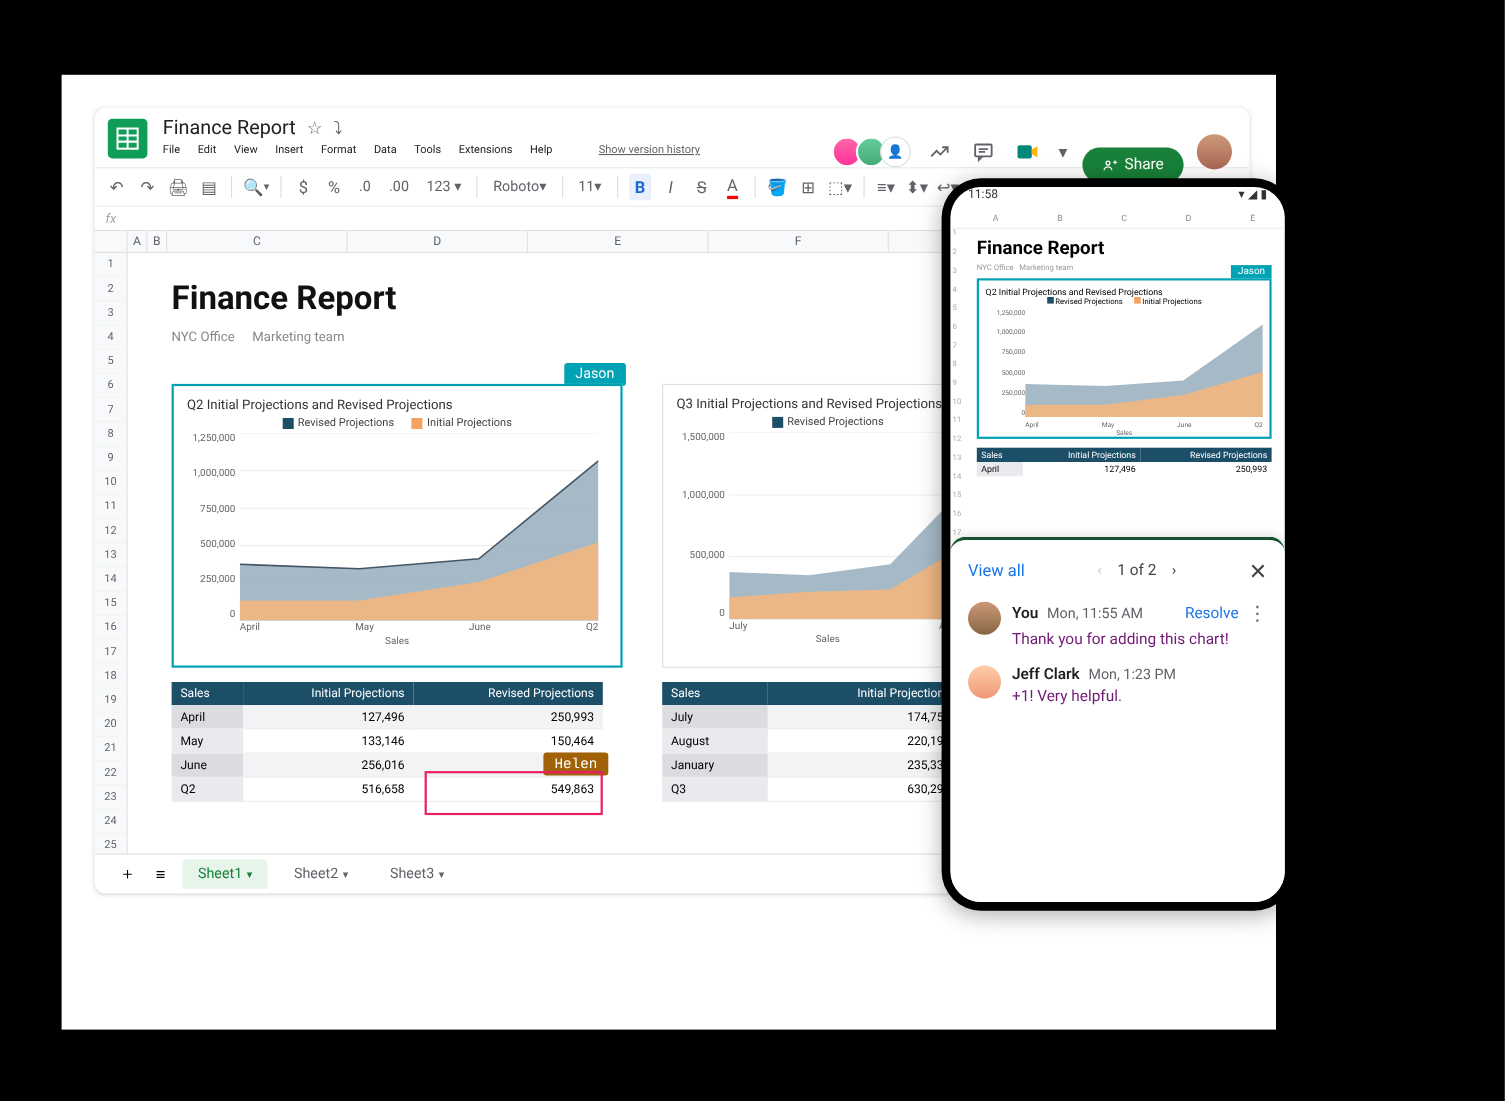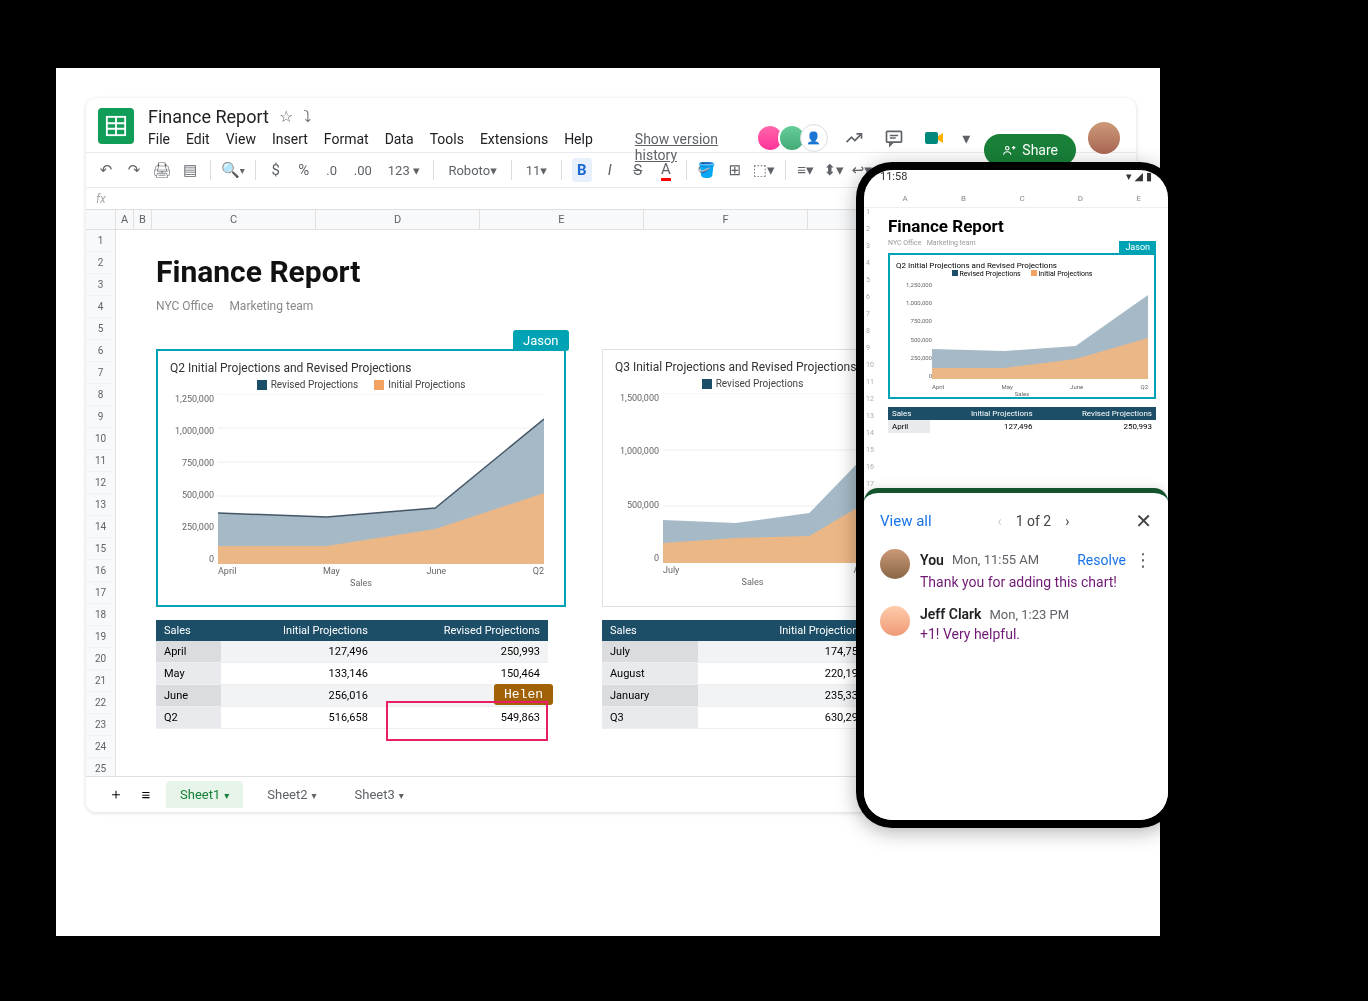--- a/index.html
+++ b/index.html
@@ -5,21 +5,21 @@
 * { box-sizing: border-box; margin: 0; padding: 0; }
 body { font-family: "Google Sans", Roboto, Arial, sans-serif; background: #000; width: 1368px; height: 1001px; overflow: hidden; }
 .stage { position: absolute; left: 56px; top: 68px; width: 1104px; height: 868px; background: #fff; }
 .app { position: absolute; left: 30px; top: 30px; width: 1050px; height: 714px; background: #fff; border-radius: 10px; box-shadow: 0 1px 4px rgba(0,0,0,.15); overflow: hidden; }
 .topbar { display: flex; align-items: flex-start; padding: 8px 16px 0 12px; height: 54px; }
 .logo-icon { width: 36px; height: 36px; background: #0f9d58; border-radius: 4px; display: flex; align-items: center; justify-content: center; margin-right: 14px; margin-top: 2px; }
 .logo-icon svg { width: 22px; height: 22px; }
 .title-area { flex: 1; }
 .doc-title { font-size: 18px; color: #202124; display: flex; align-items: center; gap: 10px; }
 .star-icon, .move-icon { color: #5f6368; font-size: 16px; }
-.menubar { display: flex; gap: 16px; margin-top: 4px; font-size: 14px; color: #202124; }
+.menubar { display: flex; gap: 16px; margin-top: 4px; font-size: 10px; color: #202124; }
 .menubar span { cursor: pointer; }
 .version-link { color: #5f6368; text-decoration: underline; margin-left: 26px; }
 .top-right { display: flex; align-items: center; gap: 12px; margin-top: 4px; }
 .avatars { display: flex; }
 .avatars .av { width: 28px; height: 28px; border-radius: 50%; border: 2px solid #fff; margin-left: -6px; }
 .av1 { background: linear-gradient(#f6a,#f39); }
 .av2 { background: linear-gradient(#6c9,#4a7); }
 .av3 { background: #fff; border: 1px solid #dadce0 !important; display:flex; align-items:center; justify-content:center; color:#5f6368; font-size:12px; }
 .icon-btn { color: #5f6368; width: 28px; height: 28px; display:flex; align-items:center; justify-content:center; cursor:pointer; }
 .meet-icon { width: 28px; height: 28px; border-radius: 4px; display:flex; align-items:center; justify-content:center; }
@@ -86,21 +86,21 @@
 .m-legend { display:flex; gap:10px; justify-content:center; font-size:7px; margin-bottom:3px; }
 .m-chart-area { position: relative; height: 110px; }
 .m-y { position:absolute; left:0; top:0; bottom:12px; width:36px; font-size:6px; color:#666; display:flex; flex-direction:column; justify-content:space-between; text-align:right; }
 .m-x { display:flex; justify-content:space-between; font-size:6px; color:#666; margin-left:36px; }
 .m-table { width: 100%; margin-top: 8px; font-size: 8px; border-collapse: collapse; }
 .m-table th { background: #1c4e68; color: #fff; padding: 2px 4px; text-align: left; font-weight: 400; }
 .m-table th:not(:first-child){text-align:right;}
 .m-table td { padding: 2px 4px; }
 .m-table td:first-child { background: #e8eaed; }
 .m-table td:not(:first-child){text-align:right;}
-.comments-panel { position: absolute; left: 0; right: 0; bottom: 0; height: 332px; background: #fff; border-top: 5px solid #14532d; border-radius: 14px 14px 0 0; box-shadow: 0 -2px 10px rgba(0,0,0,.1); padding: 16px; }
+.comments-panel { position: absolute; left: 0; right: 0; bottom: 0; height: 332px; background: #fff; border-top: 3px solid #14532d; border-radius: 14px 14px 0 0; box-shadow: 0 -2px 10px rgba(0,0,0,.1); padding: 16px; }
 .cp-head { display: flex; align-items: center; justify-content: space-between; margin-bottom: 16px; }
 .view-all { color: #1a73e8; font-size: 15px; }
 .pager { display: flex; align-items: center; gap: 14px; font-size: 14px; color: #444; }
 .close-x { font-size: 20px; color: #444; cursor:pointer; }
 .comment { display: flex; gap: 10px; margin-bottom: 16px; }
 .c-av { width: 30px; height: 30px; border-radius: 50%; flex-shrink: 0; }
 .c-av1 { background: linear-gradient(#c97,#864); }
 .c-av2 { background: linear-gradient(#fca,#e97); }
 .c-body { flex: 1; }
 .c-head { display: flex; align-items: center; gap: 8px; font-size: 14px; }

